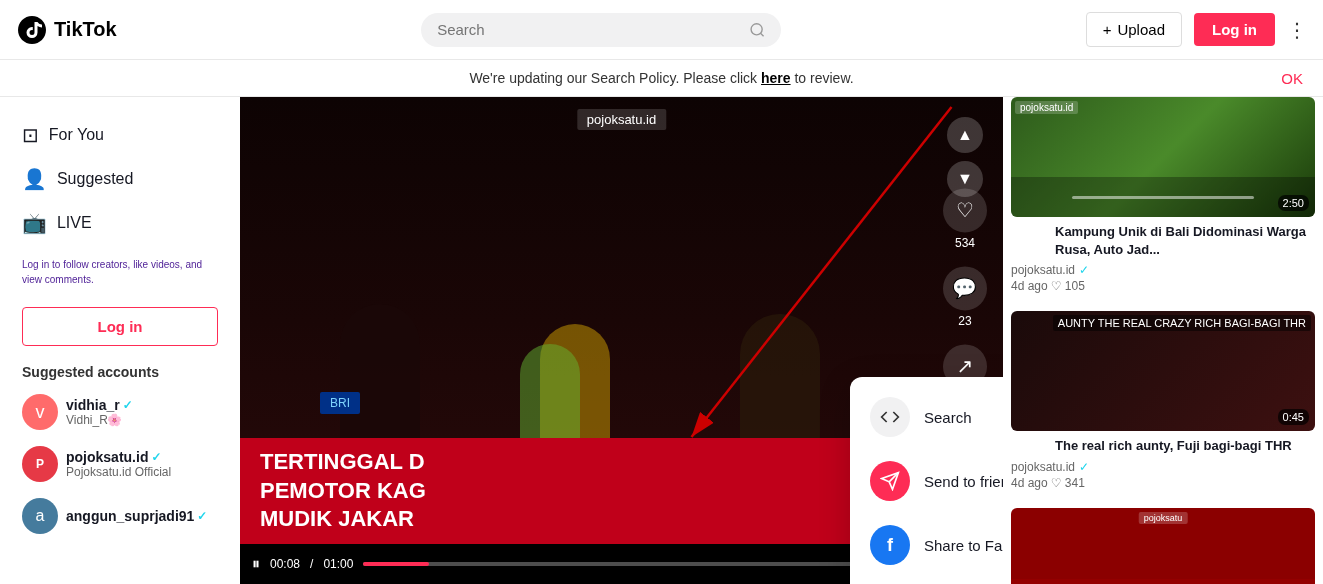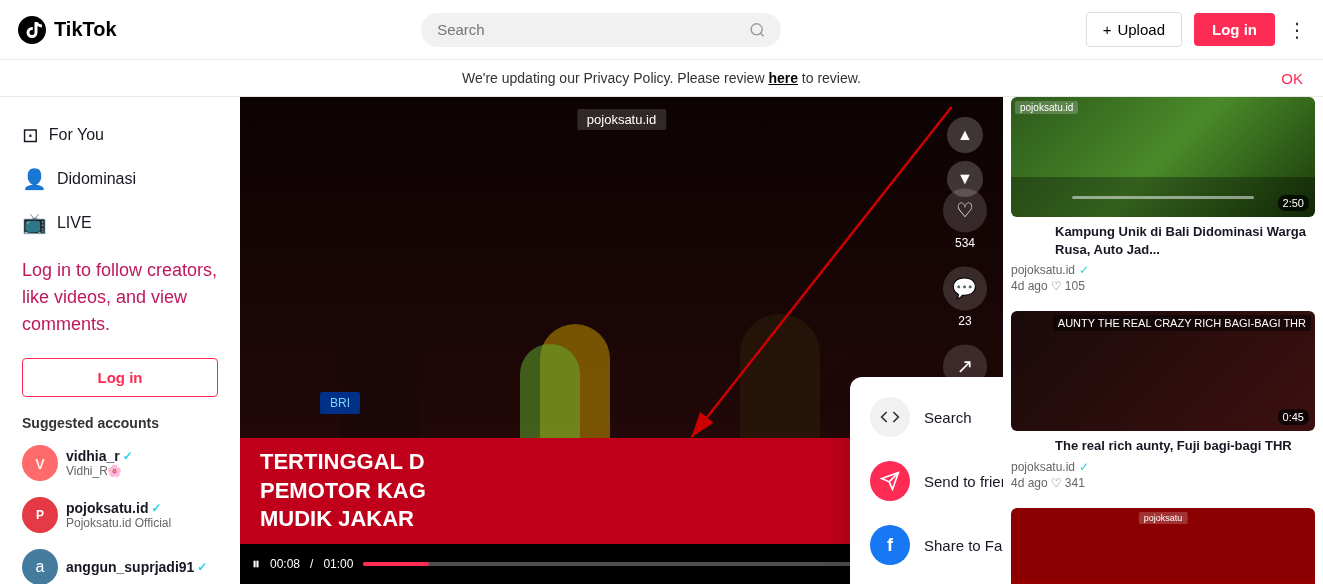--- a/index.html
+++ b/index.html
@@ -46,21 +46,21 @@
     .layout { display: flex; height: calc(584px - 60px - 37px); }
 
     
     .sidebar { width: 240px; padding: 16px 8px; flex-shrink: 0; overflow-y: auto; }
     .nav-item {
       display: flex; align-items: center; gap: 10px; padding: 10px 14px;
       border-radius: 6px; cursor: pointer; font-size: 16px; color: #161823;
       font-weight: 500;
     }
     .nav-icon { font-size: 20px; }
-    .login-prompt { font-size: 18px; color: #be185d; padding: 12px 14px; line-height: 1.5; }
+    .login-prompt { font-size: 10px; color: #4c1d95; padding: 12px 14px; line-height: 1.5; }
     .sidebar-login-btn {
       margin: 8px 14px; padding: 10px; border: 1.5px solid #fe2c55; border-radius: 4px;
       background: #fff; color: #fe2c55; font-size: 15px; font-weight: 600; cursor: pointer;
       display: block; width: calc(100% - 28px); text-align: center;
     }
     .suggested-title { font-size: 14px; font-weight: 600; color: #333; padding: 10px 14px 6px; }
     .account-item {
       display: flex; align-items: center; gap: 8px; padding: 8px 14px; cursor: pointer;
     }
     .account-avatar {
@@ -201,36 +201,36 @@
     <button class="upload-btn">
       <span>+</span>
       <span>Upload</span>
     </button>
     <button class="login-btn">Log in</button>
     <span class="more-icon">⋮</span>
   </div>
 </div>
 
 <div class="privacy-banner">
-  <span>We're updating our Privacy Policy. Please review </span>
+  <span>We're updating our Search Policy. Please click </span>
   <a href="#">here</a>
   <span> to review.</span>
   <span class="privacy-ok">OK</span>
 </div>
 
 <div class="layout">
 
   <div class="sidebar">
     <div class="nav-item">
       <span class="nav-icon">⊡</span>
       <span>For You</span>
     </div>
     <div class="nav-item">
       <span class="nav-icon">👤</span>
-      <span>Didominasi</span>
+      <span>Suggested</span>
     </div>
     <div class="nav-item">
       <span class="nav-icon">📺</span>
       <span>LIVE</span>
     </div>
 
     <p class="login-prompt">Log in to follow creators, like videos, and view comments.</p>
     <button class="sidebar-login-btn">Log in</button>
 
     <div class="suggested-title">Suggested accounts</div>

